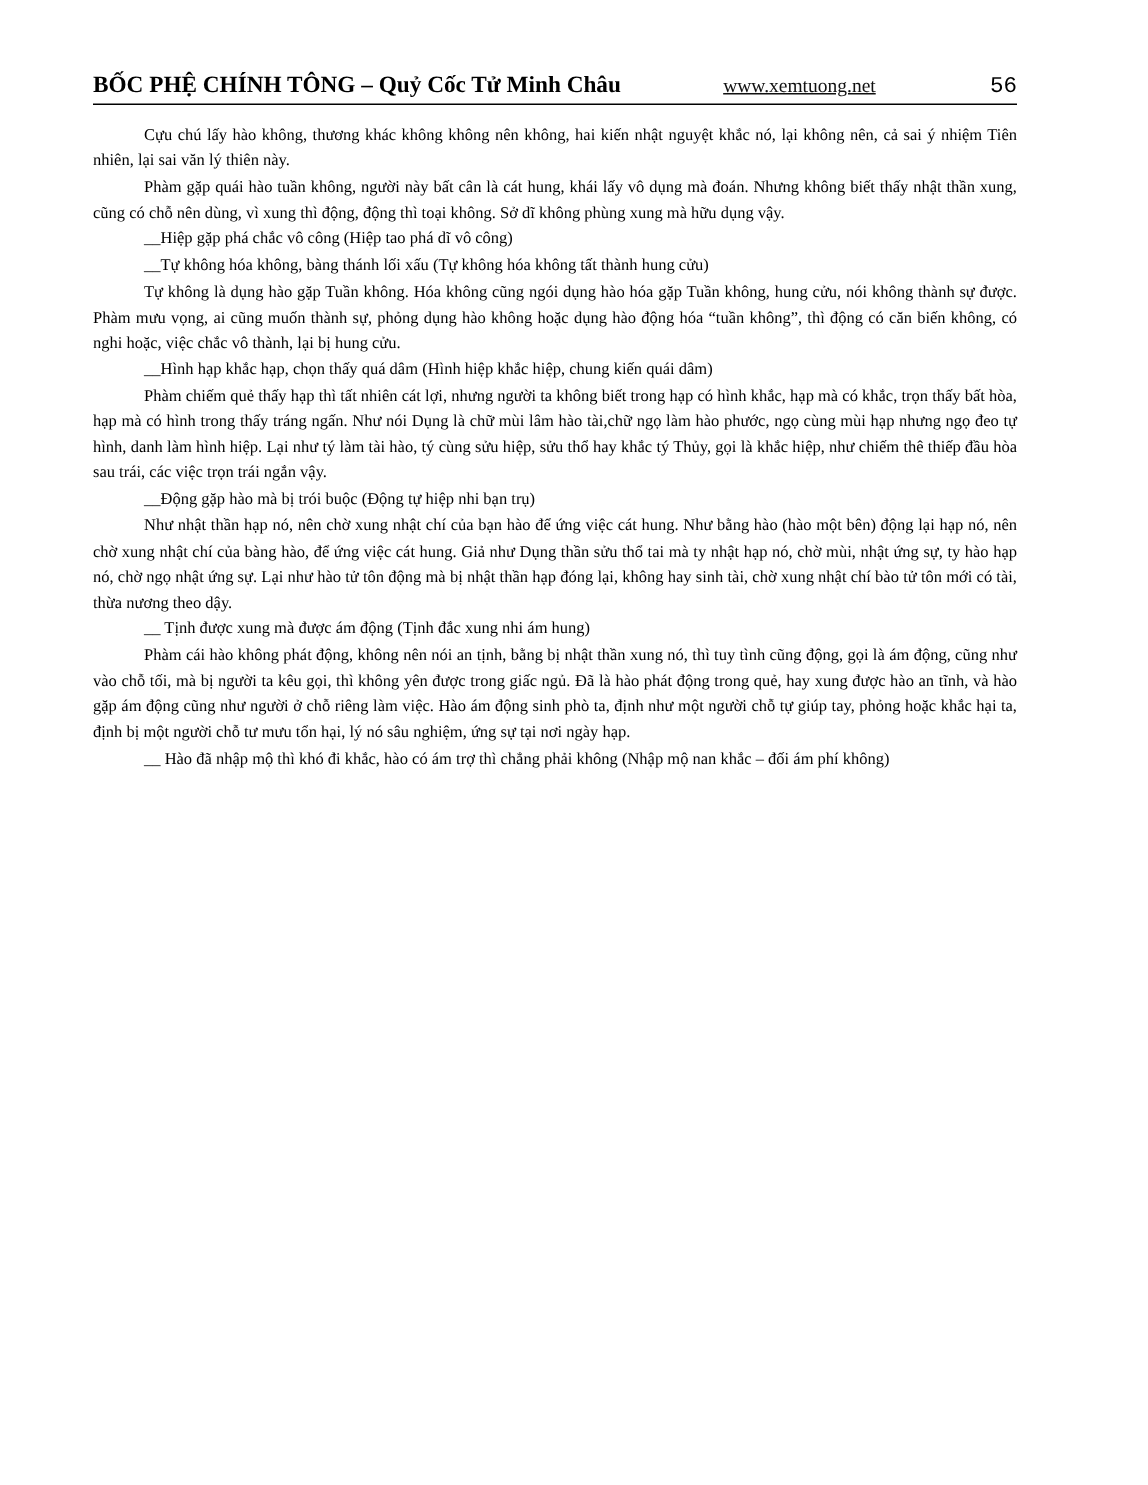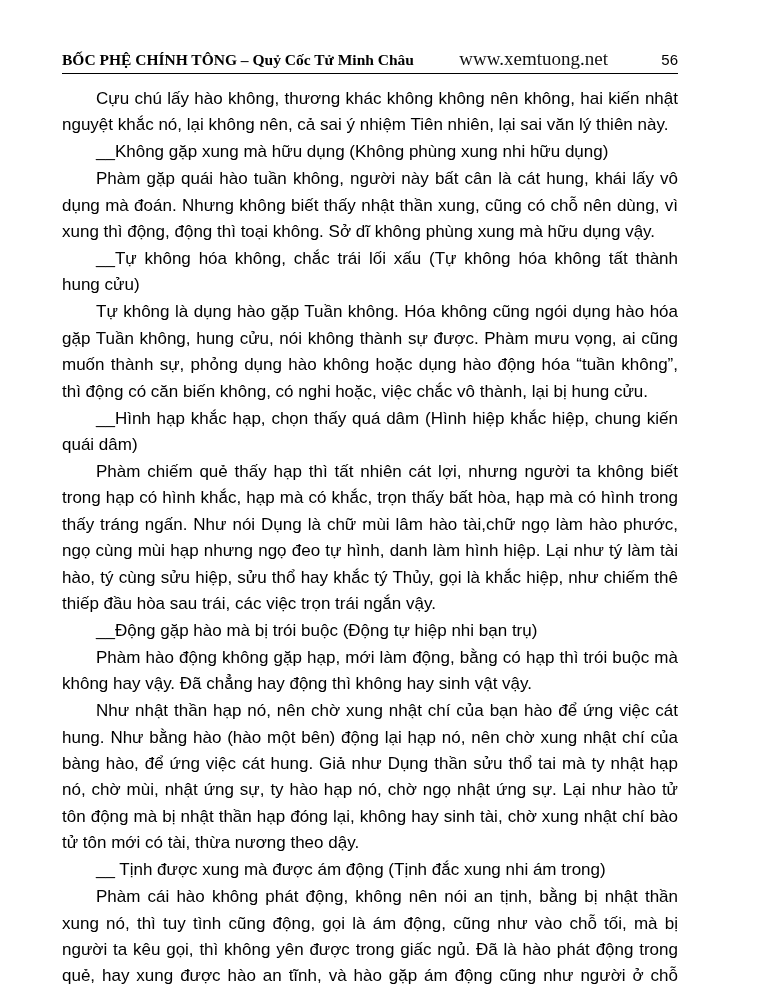--- a/index.html
+++ b/index.html
@@ -27,37 +27,38 @@
     margin-bottom: 2px;
   }
   .header-title {
     font-family: "Liberation Serif", serif;
     font-size: 15.5px;
     font-weight: bold;
     white-space: nowrap;
   }
   .header-url {
     font-family: "Liberation Serif", serif;
-    font-size: 19px;
+    font-size: 13px;
+    text-decoration: underline;
     color: #111111;
     margin-left: 26px;
   }
   .header-page {
-    font-family: Liberation Sans, sans-serif;
+    font-family: Liberation Mono, monospace;
     font-size: 15px;
     margin-left: 34px;
   }
   .rule {
     border: 0;
     border-top: 1.2px solid #000000;
     margin: 3px 0 12px 0;
   }
   .body-text p {
-    font-family: Liberation Sans, sans-serif;
-    font-size: 17px;
+    font-family: Liberation Serif, serif;
+    font-size: 11px;
     line-height: 1.555;
     text-align: justify;
     text-justify: inter-word;
     margin: 0 0 0.5px 0;
     text-indent: 34px;
     color: #000000;
   }
 </style>
 </head>
 <body>
@@ -67,27 +68,26 @@
   <div class="header">
     <div class="header-title">BỐC PHỆ CHÍNH TÔNG – Quỷ Cốc Tử Minh Châu</div>
     <div class="header-url">www.xemtuong.net</div>
     <div class="header-page">56</div>
   </div>
 
   <hr class="rule">
 
   <div class="body-text">
     <p>Cựu chú lấy hào không, thương khác không không nên không, hai kiến nhật nguyệt khắc nó, lại không nên, cả sai ý nhiệm Tiên nhiên, lại sai văn lý thiên này.</p>
-    <p>__Không gặp xung mà hữu dụng (Không phùng xung nhi hữu dụng)</p>
     <p>Phàm gặp quái hào tuần không, người này bất cân là cát hung, khái lấy vô dụng mà đoán. Nhưng không biết thấy nhật thần xung, cũng có chỗ nên dùng, vì xung thì động, động thì toại không. Sở dĩ không phùng xung mà hữu dụng vậy.</p>
-    <p>__Tự không hóa không, chắc trái lối xấu (Tự không hóa không tất thành hung cửu)</p>
+    <p>__Hiệp gặp phá chắc vô công (Hiệp tao phá dĩ vô công)</p>
+    <p>__Tự không hóa không, bàng thánh lối xấu (Tự không hóa không tất thành hung cửu)</p>
     <p>Tự không là dụng hào gặp Tuần không. Hóa không cũng ngói dụng hào hóa gặp Tuần không, hung cửu, nói không thành sự được. Phàm mưu vọng, ai cũng muốn thành sự, phỏng dụng hào không hoặc dụng hào động hóa “tuần không”, thì động có căn biến không, có nghi hoặc, việc chắc vô thành, lại bị hung cửu.</p>
     <p>__Hình hạp khắc hạp, chọn thấy quá dâm (Hình hiệp khắc hiệp, chung kiến quái dâm)</p>
     <p>Phàm chiếm quẻ thấy hạp thì tất nhiên cát lợi, nhưng người ta không biết trong hạp có hình khắc, hạp mà có khắc, trọn thấy bất hòa, hạp mà có hình trong thấy tráng ngấn. Như nói Dụng là chữ  mùi lâm hào tài,chữ ngọ làm hào phước, ngọ cùng mùi hạp nhưng ngọ đeo tự hình, danh làm hình hiệp. Lại như tý làm tài hào, tý cùng sửu hiệp, sửu thổ hay khắc tý Thủy, gọi là khắc hiệp, như chiếm thê thiếp đầu hòa sau trái, các việc trọn trái ngắn vậy.</p>
     <p>__Động gặp hào mà bị trói buộc (Động tự hiệp nhi bạn trụ)</p>
-    <p>Phàm hào động không gặp hạp, mới làm động, bằng có hạp thì trói buộc mà không hay vậy. Đã chẳng hay động thì không hay sinh vật vậy.</p>
     <p>Như nhật thần hạp nó, nên chờ xung nhật chí của bạn hào để ứng việc cát hung. Như bằng hào (hào một bên) động lại hạp nó, nên chờ xung nhật chí của bàng hào, để ứng việc cát hung. Giả như Dụng thần sửu thổ tai mà ty nhật hạp nó, chờ mùi, nhật ứng sự, ty hào hạp nó, chờ ngọ nhật ứng sự. Lại như hào tử tôn động mà bị nhật thần hạp đóng lại, không hay sinh tài, chờ xung nhật chí bào tử tôn mới có tài, thừa nương theo dậy.</p>
-    <p>__ Tịnh được xung mà được ám động (Tịnh đắc xung nhi ám trong)</p>
+    <p>__ Tịnh được xung mà được ám động (Tịnh đắc xung nhi ám hung)</p>
     <p>Phàm cái hào không phát động, không nên nói an tịnh, bằng bị nhật thần xung nó, thì tuy tình cũng động, gọi là ám động, cũng như vào chỗ tối, mà bị người ta kêu gọi, thì không yên được trong giấc ngủ. Đã là hào phát động trong quẻ, hay xung được hào an tĩnh, và hào gặp ám động cũng như người ở chỗ riêng làm việc. Hào ám động sinh phò ta, định như một người chỗ tự giúp tay, phỏng hoặc khắc hại ta, định bị một người chỗ tư  mưu tổn hại, lý nó sâu nghiệm, ứng sự tại nơi ngày hạp.</p>
     <p>__ Hào đã nhập mộ thì khó đi khắc, hào có ám trợ thì chẳng phải không (Nhập mộ nan khắc – đối ám phí không)</p>
   </div>
 
 </div>
 
 </body></html>

